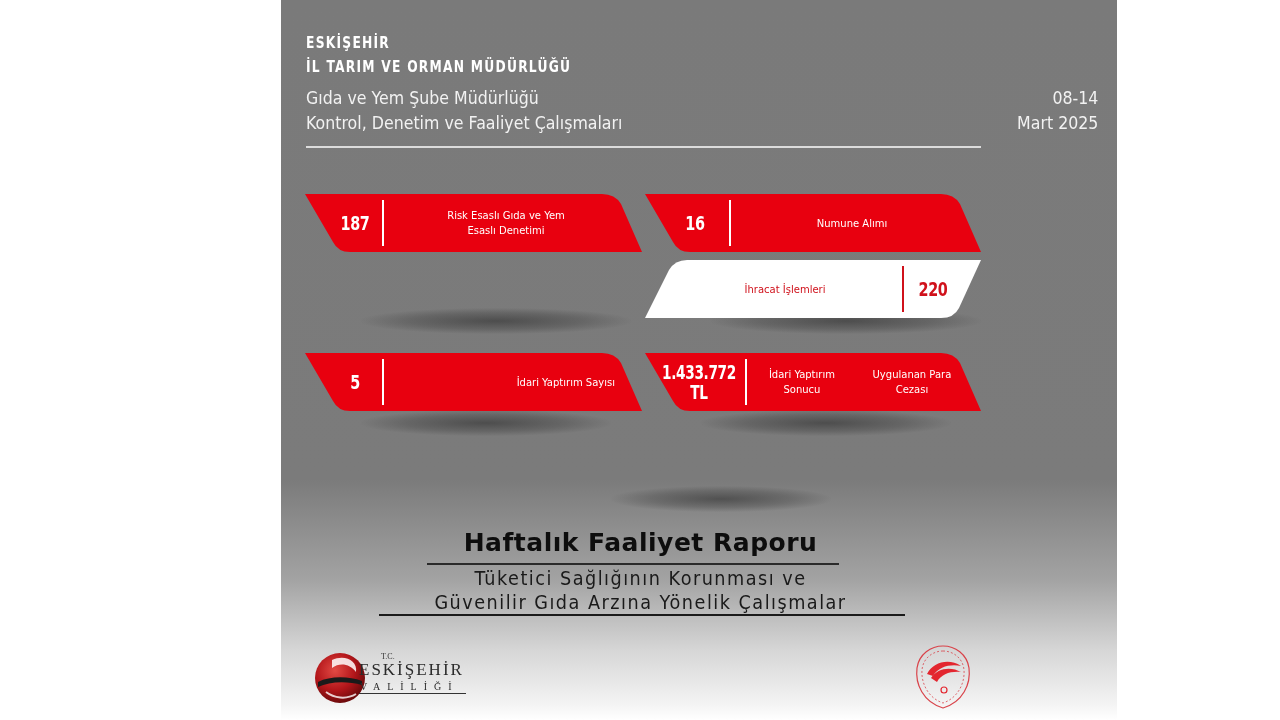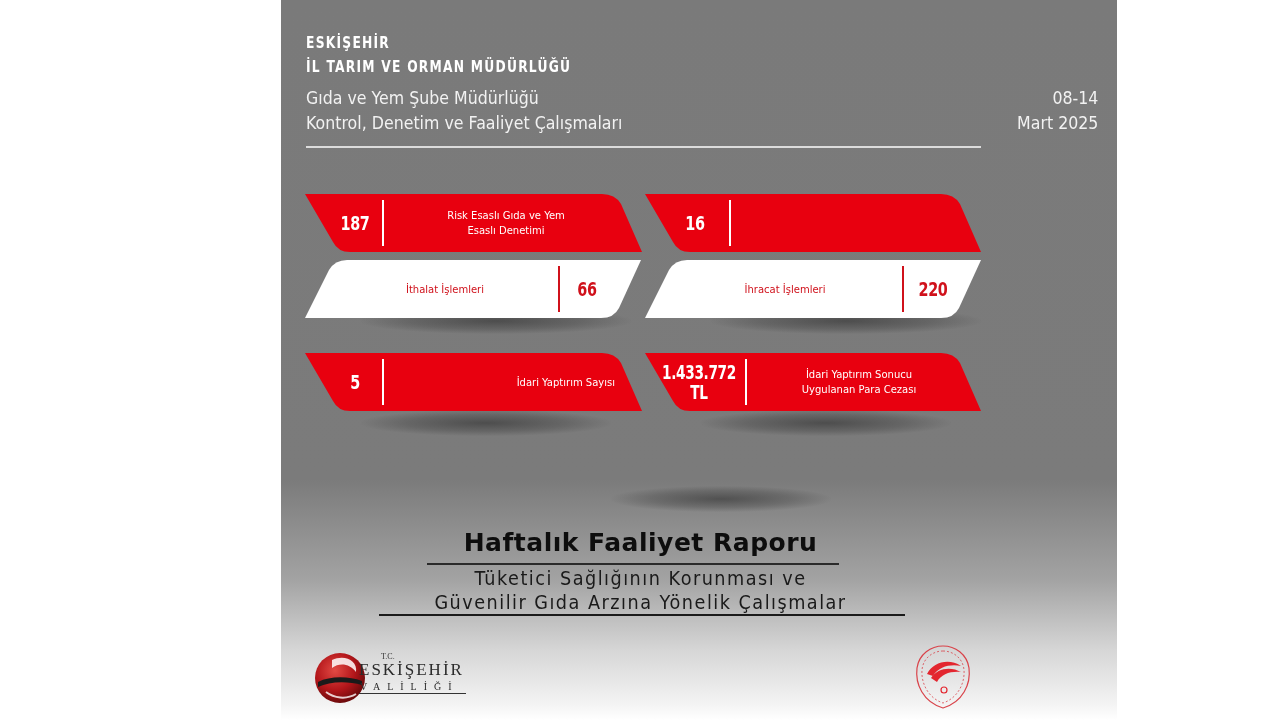--- a/index.html
+++ b/index.html
@@ -103,32 +103,25 @@
       <span>Esaslı Denetimi</span>
     </div>
   </div>
 
   <div class="card red" style="left:364px; top:194px; width:336px;">
     <svg class="shape" viewBox="0 0 336 58" preserveAspectRatio="none">
       <path d="M0,0 L296,0 Q309,0 315,10 L336,58 L45,58 Q33,58 28,48 Z" fill="#e8000f"></path>
     </svg>
     <div class="num" style="left:30px; width:40px;">16</div>
     <div class="sep" style="left:84px;"></div>
+    <div class="lbl" style="left:92px; width:230px;">
+      <span>Numune Alımı</span>
+    </div>
   </div>
 
-  <div class="card white" style="left:24px; top:260px; width:336px;">
-    <svg class="shape" viewBox="0 0 336 58" preserveAspectRatio="none">
-      <path d="M24,10 Q30,0 42,0 L336,0 L314,48 Q309,58 296,58 L0,58 Z" fill="#ffffff"></path>
-    </svg>
-    <div class="lbl" style="left:30px; width:220px;">
-      <span>İthalat İşlemleri</span>
-    </div>
-    <div class="sep" style="left:253px;"></div>
-    <div class="num" style="left:262px; width:40px;">66</div>
-  </div>
 
   <div class="card white" style="left:364px; top:260px; width:336px;">
     <svg class="shape" viewBox="0 0 336 58" preserveAspectRatio="none">
       <path d="M24,10 Q30,0 42,0 L336,0 L314,48 Q309,58 296,58 L0,58 Z" fill="#ffffff"></path>
     </svg>
     <div class="lbl" style="left:30px; width:220px;">
       <span>İhracat İşlemleri</span>
     </div>
     <div class="sep" style="left:257px;"></div>
     <div class="num" style="left:264px; width:48px;">220</div>
@@ -147,21 +140,21 @@
 
   <div class="card red" style="left:364px; top:353px; width:336px;">
     <svg class="shape" viewBox="0 0 336 58" preserveAspectRatio="none">
       <path d="M0,0 L296,0 Q309,0 315,10 L336,58 L45,58 Q33,58 28,48 Z" fill="#e8000f"></path>
     </svg>
     <div class="num" style="left:14px; width:80px; flex-direction:column; line-height:20px; font-size:19px;">
       <span>1.433.772</span>
       <span>TL</span>
     </div>
     <div class="sep" style="left:100px;"></div>
-    <div class="lbl" style="left:104px; width:220px; flex-direction:column;">
+    <div class="lbl" style="left:104px; width:220px; ">
       <span>İdari Yaptırım Sonucu</span>
       <span>Uygulanan Para Cezası</span>
     </div>
   </div>
 
 
   <div class="report-title">Haftalık Faaliyet Raporu</div>
   <div class="report-title-line"></div>
   <div class="report-sub" style="top:567px;">Tüketici Sağlığının Korunması ve</div>
   <div class="report-sub" style="top:591px;">Güvenilir Gıda Arzına Yönelik Çalışmalar</div>

